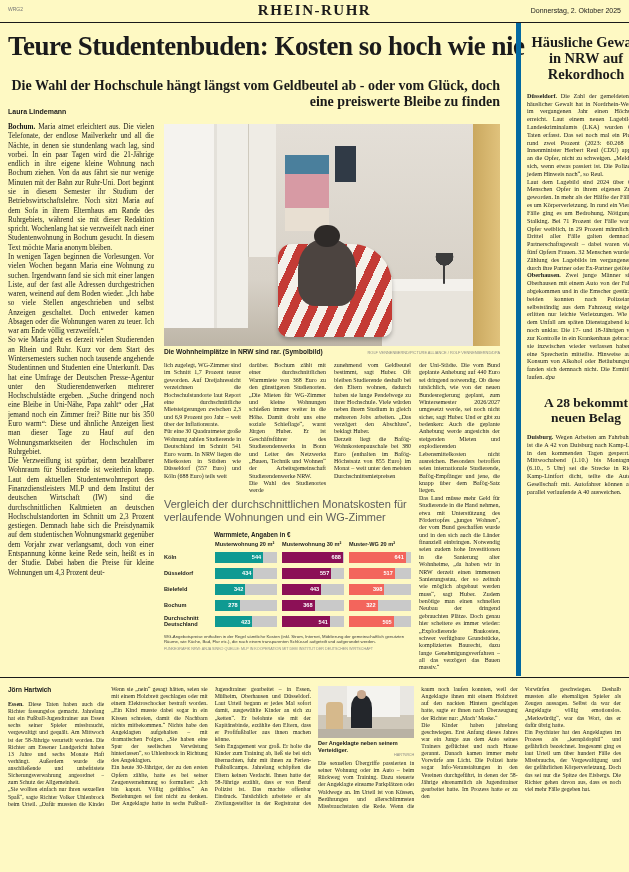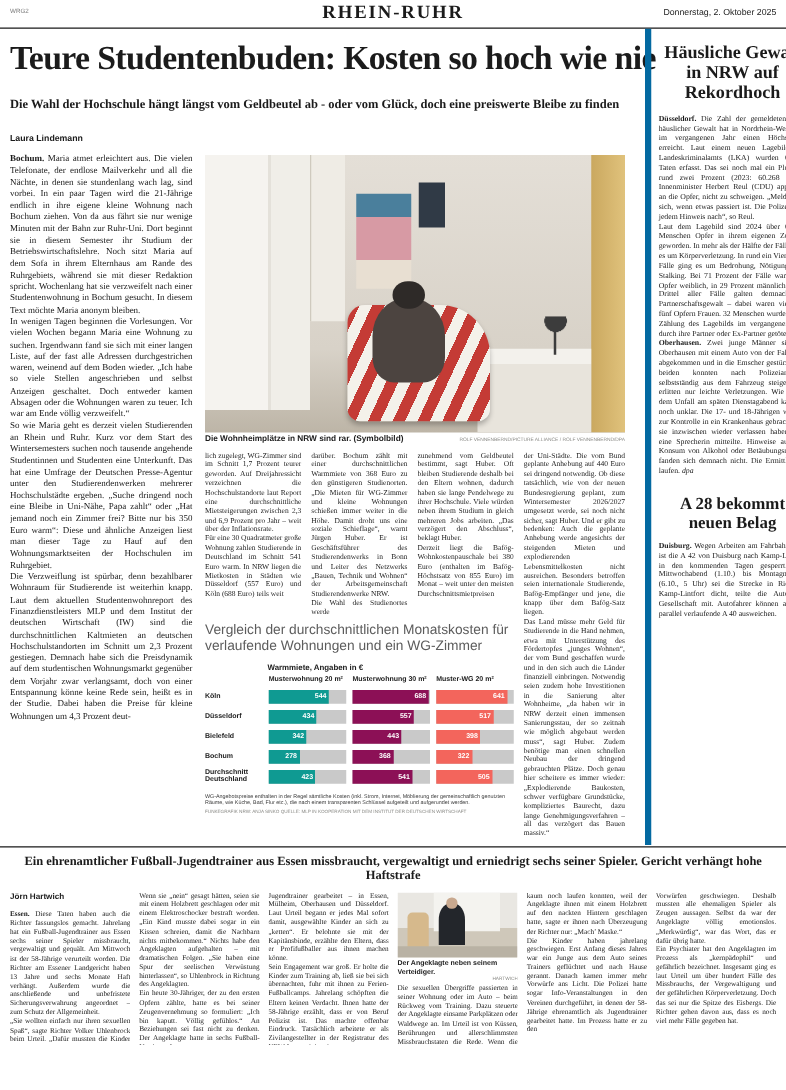--- a/index.html
+++ b/index.html
@@ -1,31 +1,31 @@
 <!DOCTYPE html>
 <html lang="de"><head>
 <meta charset="utf-8">
 <style>
   html,body{margin:0;padding:0;background:#888;}
-  .page{position:relative;width:629px;height:872px;background:#ffffff;color:#1b1b1b;
+  .page{position:relative;width:629px;height:872px;background:#fef9c3;color:#1b1b1b;
         font-family:"Liberation Serif",serif;overflow:hidden;margin:0 auto;}
   
   .masthead{position:absolute;top:0;left:0;right:0;height:22px;border-bottom:1px solid #1a1a1a;}
   .edition{position:absolute;left:8px;top:6px;font-family:"Liberation Sans",sans-serif;font-size:5px;color:#777;}
   .section-title{position:absolute;left:50%;transform:translateX(-50%);top:2px;
         font-size:15px;font-weight:700;letter-spacing:1.5px;}
   .pagedate{position:absolute;right:8px;top:7px;font-family:"Liberation Sans",sans-serif;font-size:7px;}
   
   .content{position:absolute;top:23px;left:0;right:0;height:653px;}
   .main{position:absolute;left:8px;top:0;width:492px;height:653px;}
   .sidebar{position:absolute;left:516px;top:0;width:118px;height:653px;border-left:5px solid #0369a1;
         padding-left:6px;overflow:hidden;}
   
   .headline{margin-top:9px;text-align:center;font-size:27px;font-weight:700;letter-spacing:-0.5px;line-height:1.05;white-space:nowrap;}
-  .subhead{margin-top:6px;text-align:left;font-size:10px;font-weight:700;}
+  .subhead{margin-top:6px;text-align:right;font-size:14px;font-weight:700;}
   .article{position:absolute;top:85px;left:0;width:492px;height:581px;}
   .byline{position:absolute;top:0;left:0;font-family:"Liberation Sans",sans-serif;font-size:7px;font-weight:700;}
   .bt{margin:0;text-align:justify;hyphens:auto;-webkit-hyphens:auto;}
   .flow{white-space:pre-line;}
   .dl{font-weight:700;}
   .c1{position:absolute;top:15px;left:0;width:146px;height:562px;font-size:7.2px;line-height:1.29;overflow:hidden;}
   .c2{position:absolute;top:254px;left:156px;width:77px;height:135px;font-size:6px;line-height:1.23;overflow:hidden;}
   .c3{position:absolute;top:254px;left:241px;width:77px;height:135px;font-size:6px;line-height:1.23;overflow:hidden;}
   .c4{position:absolute;top:254px;left:326px;width:77px;height:135px;font-size:6px;line-height:1.23;overflow:hidden;}
   .c5{position:absolute;top:254px;left:411px;width:81px;height:327px;font-size:6px;line-height:1.23;overflow:hidden;}
@@ -246,21 +246,20 @@
 Laut dem Lagebild sind 2024 über 66.000 Menschen Opfer in ihrem eigenen Zuhause geworden. In mehr als der Hälfte der Fälle ging es um Körperverletzung. In rund ein Viertel der Fälle ging es um Bedrohung, Nötigung oder Stalking. Bei 71 Prozent der Fälle waren die Opfer weiblich, in 29 Prozent männlich. Zwei Drittel aller Fälle galten demnach als Partnerschaftsgewalt – dabei waren vier von fünf Opfern Frauen. 32 Menschen wurden nach Zählung des Lagebilds im vergangenen Jahr durch ihre Partner oder Ex-Partner getötet.</span> <span class="agency">dpa</span></p>
 
       <p class="sb-body"><b class="dl">Oberhausen.</b> <span class="flow">Zwei junge Männer sind in Oberhausen mit einem Auto von der Fahrbahn abgekommen und in die Emscher gestürzt. Die beiden konnten nach Polizeiangaben selbstständig aus dem Fahrzeug steigen und erlitten nur leichte Verletzungen. Wie es zu dem Unfall am späten Dienstagabend kam, ist noch unklar. Die 17- und 18-Jährigen wurden zur Kontrolle in ein Krankenhaus gebracht, das sie inzwischen wieder verlassen haben, wie eine Sprecherin mitteilte. Hinweise auf den Konsum von Alkohol oder Betäubungsmitteln fanden sich demnach nicht. Die Ermittlungen laufen.</span> <span class="agency">dpa</span></p>
 
       <h2 class="sb-h sb-h2">A 28 bekommt neuen Belag</h2>
       <p class="sb-body"><b class="dl">Duisburg.</b> <span class="flow">Wegen Arbeiten am Fahrbahnbelag ist die A 42 von Duisburg nach Kamp-Lintfort in den kommenden Tagen gesperrt. Von Mittwochabend (1.10.) bis Montagmorgen (6.10., 5 Uhr) sei die Strecke in Richtung Kamp-Lintfort dicht, teilte die Autobahn-Gesellschaft mit. Autofahrer können auf die parallel verlaufende A 40 ausweichen.</span></p>
     </div>
   </div>
 
   <div class="bottom">
-    <div class="b-subhead">Ein ehrenamtlicher Fußball-Jugendtrainer aus Essen missbraucht, vergewaltigt und erniedrigt sechs seiner Spieler. Gericht verhängt hohe Haftstrafe</div>
     <div class="b-cols">
       <div class="b-col">
         <div class="b-byline">Jörn Hartwich</div>
         <p class="bt" style="margin:0"><b class="dl">Essen.</b> <span class="flow">Diese Taten haben auch die Richter fassungslos gemacht. Jahrelang hat ein Fußball-Jugendtrainer aus Essen sechs seiner Spieler missbraucht, vergewaltigt und gequält. Am Mittwoch ist der 58-Jährige verurteilt worden. Die Richter am Essener Landgericht haben 13 Jahre und sechs Monate Haft verhängt. Außerdem wurde die anschließende und unbefristete Sicherungsverwahrung angeordnet – zum Schutz der Allgemeinheit.
 „Sie wollten einfach nur ihren sexuellen Spaß“, sagte Richter Volker Uhlenbrock beim Urteil. „Dafür mussten die Kinder herhalten.“</span></p>
       </div>
       <p class="b-col bt flow">Wenn sie „nein“ gesagt hätten, seien sie mit einem Holzbrett geschlagen oder mit einem Elektroschocker bestraft worden. „Ein Kind musste dabei sogar in ein Kissen schreien, damit die Nachbarn nichts mitbekommen.“ Nichts habe den Angeklagten aufgehalten – mit dramatischen Folgen. „Sie haben eine Spur der seelischen Verwüstung hinterlassen“, so Uhlenbrock in Richtung des Angeklagten.
 Ein heute 30-Jähriger, der zu den ersten Opfern zählte, hatte es bei seiner Zeugenvernehmung so formuliert: „Ich bin kaputt. Völlig gefühlos.“ An Beziehungen sei fast nicht zu denken. Der Angeklagte hatte in sechs Fußball-Vereinen als</p>
       <p class="b-col bt flow">Jugendtrainer gearbeitet – in Essen, Mülheim, Oberhausen und Düsseldorf. Laut Urteil begann er jedes Mal sofort damit, ausgewählte Kinder an sich zu „ketten“. Er belohnte sie mit der Kapitänsbinde, erzählte den Eltern, dass er Profifußballer aus ihnen machen könne.
 Sein Engagement war groß. Er holte die Kinder zum Training ab, ließ sie bei sich übernachten, fuhr mit ihnen zu Ferien-Fußballcamps. Jahrelang schöpften die Eltern keinen Verdacht. Ihnen hatte der 58-Jährige erzählt, dass er von Beruf Polizist ist. Das machte offenbar Eindruck. Tatsächlich arbeitete er als Zivilangestellter in der Registratur des NRW-Innenministeriums.</p>

